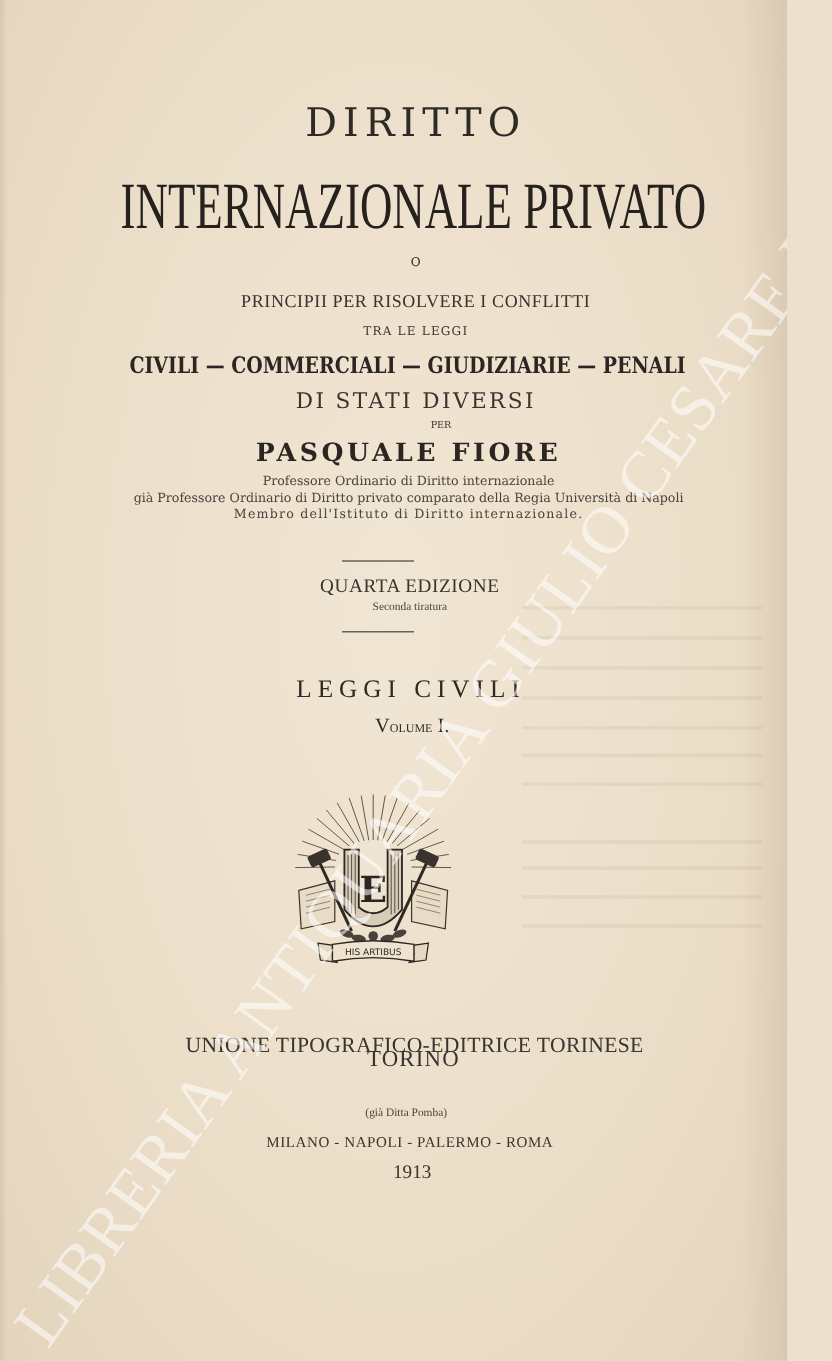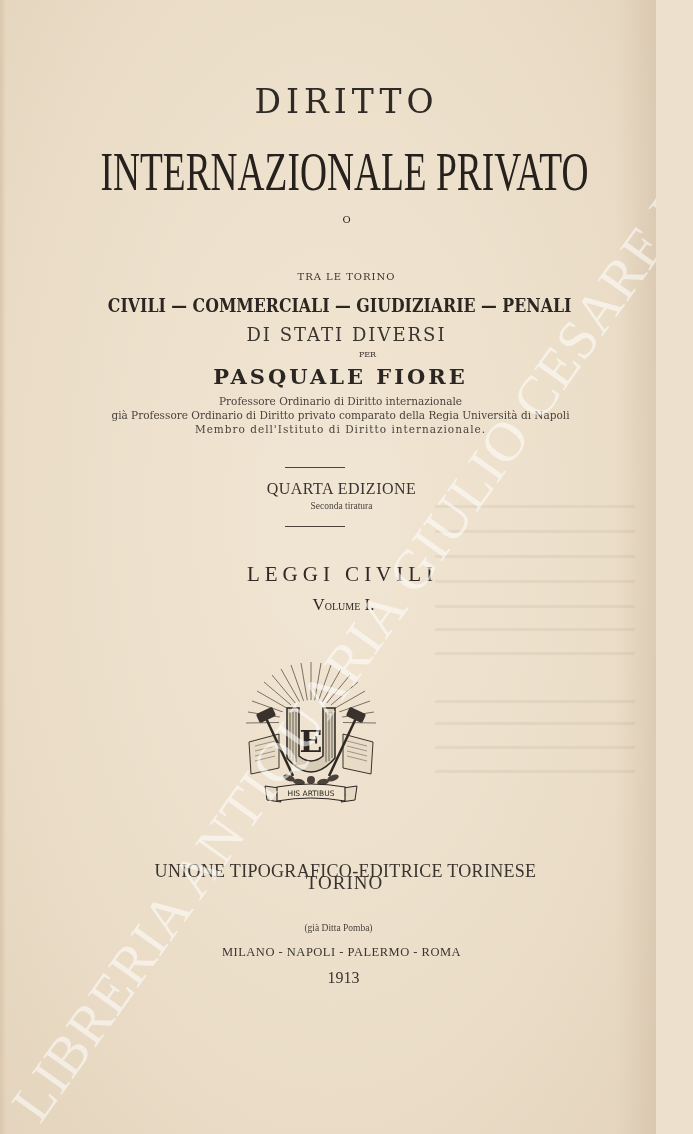--- a/index.html
+++ b/index.html
@@ -92,21 +92,22 @@
   <div class="bleed" style="top:628px"></div>
   <div class="bleed" style="top:652px"></div>
   <div class="bleed" style="top:700px"></div>
   <div class="bleed" style="top:722px"></div>
   <div class="bleed" style="top:746px"></div>
   <div class="bleed" style="top:770px"></div>
 
   <div class="line title-1">DIRITTO</div>
   <div class="line title-2">INTERNAZIONALE PRIVATO</div>
   <div class="line o-line">O</div>
-  <div class="line tra">TRA LE TORINO</div>
+  <div class="line principii">PRINCIPII PER RISOLVERE I CONFLITTI</div>
+  <div class="line tra">TRA LE LEGGI</div>
   <div class="line civili-line">CIVILI — COMMERCIALI — GIUDIZIARIE — PENALI</div>
   <div class="line stati">DI STATI DIVERSI</div>
   <div class="line per">PER</div>
   <div class="line author">PASQUALE FIORE</div>
   <div class="line aff-1">Professore Ordinario di Diritto internazionale</div>
   <div class="line aff-2">già Professore Ordinario di Diritto privato comparato della Regia Università di Napoli</div>
   <div class="line aff-3">Membro dell'Istituto di Diritto internazionale.</div>
 
   <div class="rule" style="top:467px"></div>
   <div class="line edition">QUARTA EDIZIONE</div>

